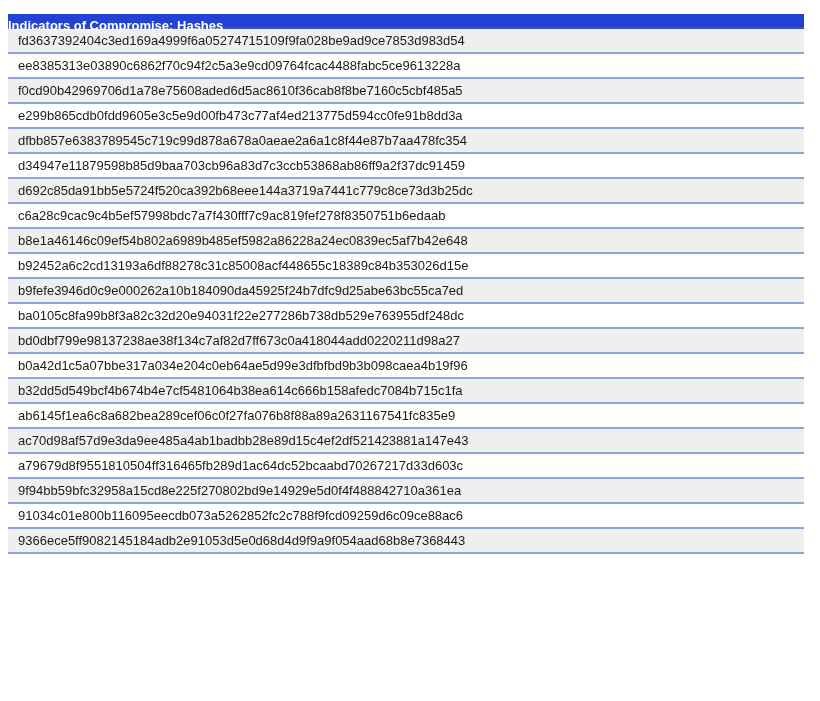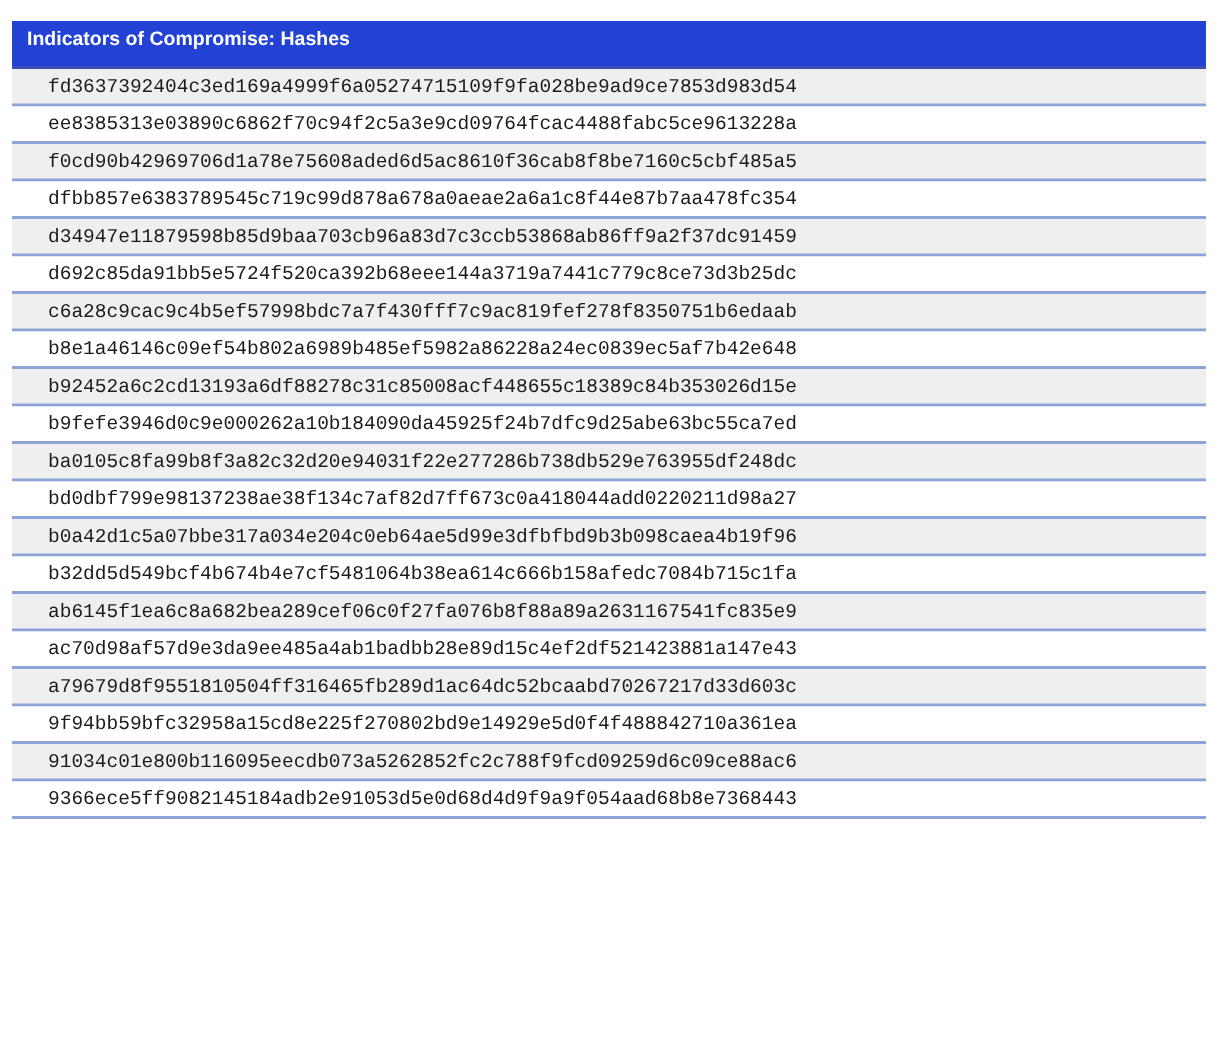--- a/index.html
+++ b/index.html
@@ -17,33 +17,32 @@
   }
   .ioc-table {
     width: 796px;
   }
   .ioc-header {
     background: var(--header-bg, #2342d4);
     color: var(--header-text, #ffffff);
     font-family: "Liberation Sans", sans-serif;
     font-weight: bold;
     font-size: 13px;
-    height: 32px;
+    height: 15px;
     line-height: 24px;
-    padding-left: 10px;
     border-bottom: 2px solid var(--header-border, #3a4fb0);
     box-sizing: border-box;
   }
   .ioc-row {
-    font-family: Liberation Mono, monospace;
+    font-family: Liberation Sans, sans-serif;
     font-size: 13px;
     color: var(--row-text, #1b1b1b);
     height: 23px;
     line-height: 23px;
-    padding-left: 24px;
+    padding-left: 10px;
     border-bottom: 2px solid var(--row-border, #8ca4d8);
     box-sizing: content-box;
     white-space: nowrap;
     overflow: hidden;
   }
   .ioc-row:nth-child(odd) {
     background: var(--row-alt-bg, #f0eff0);
   }
   .ioc-row:nth-child(even) {
     background: var(--row-bg, #ffffff);
@@ -52,20 +51,21 @@
 </head>
 <body>
 
 <div class="page">
   <div class="ioc-table">
     <div class="ioc-header">Indicators of Compromise: Hashes</div>
     <div id="rows">
         <div class="ioc-row">fd3637392404c3ed169a4999f6a05274715109f9fa028be9ad9ce7853d983d54</div>
         <div class="ioc-row">ee8385313e03890c6862f70c94f2c5a3e9cd09764fcac4488fabc5ce9613228a</div>
         <div class="ioc-row">f0cd90b42969706d1a78e75608aded6d5ac8610f36cab8f8be7160c5cbf485a5</div>
+        <div class="ioc-row">e299b865cdb0fdd9605e3c5e9d00fb473c77af4ed213775d594cc0fe91b8dd3a</div>
         <div class="ioc-row">dfbb857e6383789545c719c99d878a678a0aeae2a6a1c8f44e87b7aa478fc354</div>
         <div class="ioc-row">d34947e11879598b85d9baa703cb96a83d7c3ccb53868ab86ff9a2f37dc91459</div>
         <div class="ioc-row">d692c85da91bb5e5724f520ca392b68eee144a3719a7441c779c8ce73d3b25dc</div>
         <div class="ioc-row">c6a28c9cac9c4b5ef57998bdc7a7f430fff7c9ac819fef278f8350751b6edaab</div>
         <div class="ioc-row">b8e1a46146c09ef54b802a6989b485ef5982a86228a24ec0839ec5af7b42e648</div>
         <div class="ioc-row">b92452a6c2cd13193a6df88278c31c85008acf448655c18389c84b353026d15e</div>
         <div class="ioc-row">b9fefe3946d0c9e000262a10b184090da45925f24b7dfc9d25abe63bc55ca7ed</div>
         <div class="ioc-row">ba0105c8fa99b8f3a82c32d20e94031f22e277286b738db529e763955df248dc</div>
         <div class="ioc-row">bd0dbf799e98137238ae38f134c7af82d7ff673c0a418044add0220211d98a27</div>
         <div class="ioc-row">b0a42d1c5a07bbe317a034e204c0eb64ae5d99e3dfbfbd9b3b098caea4b19f96</div>

